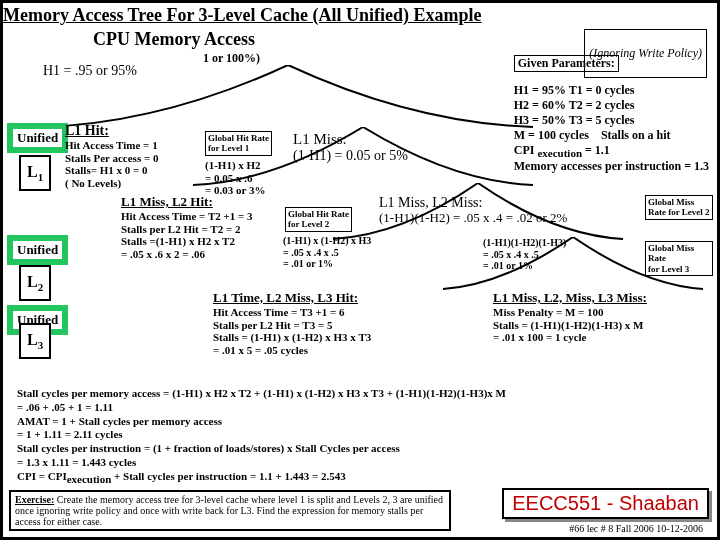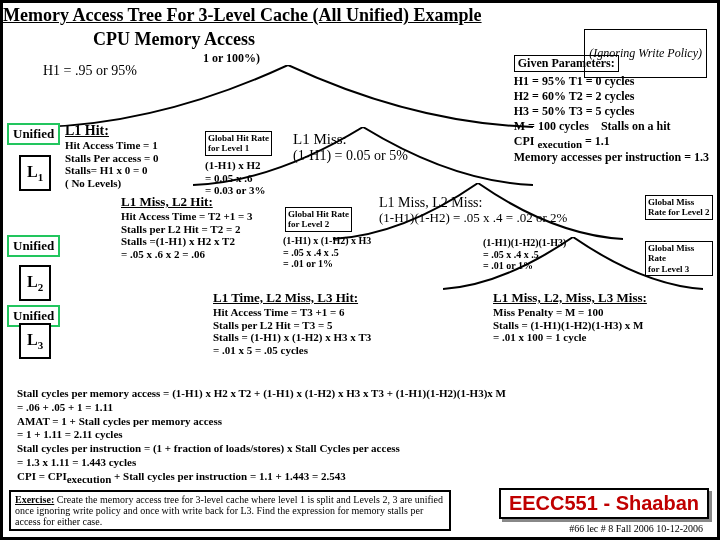--- a/index.html
+++ b/index.html
@@ -1,38 +1,38 @@
 <!DOCTYPE html>
 <html><head>
 <meta charset="utf-8">
 <style>
   body{margin:0;font-family:"Times New Roman",serif;background:#fff}
   .page{position:relative;width:720px;height:540px;border:3px solid #000;box-sizing:border-box;overflow:hidden}
   .title{font-weight:bold;text-decoration:underline;font-size:18px;margin-top:2px}
   .sub{font-weight:bold;font-size:18px;position:absolute;left:90px;top:26px}
   .ignore{position:absolute;right:10px;top:26px;border:1px solid #000;padding:16px 4px;font-style:italic;font-size:12px}
   .given{position:absolute;right:8px;top:52px;font-size:12px;font-weight:bold}
-  .given .hd{border:1px solid #000;padding:0 3px;display:inline-block;margin-bottom:2px}
+  .given .hd{border:1px solid #000;padding:0 3px;display:inline-block;margin-bottom:11px}
   .h1line{position:absolute;left:40px;top:60px;font-size:14px}
   .pct{position:absolute;left:200px;top:48px;font-size:12px;font-weight:bold}
-  .lbl{position:absolute;border:2px solid #22c55e;padding:1px 4px;font-size:13px;font-weight:bold;text-align:center;background:#fff}
+  .lbl{position:absolute;border:6px solid #22c55e;padding:1px 4px;font-size:13px;font-weight:bold;text-align:center;background:#fff}
   .u1{left:4px;top:120px}
   .u2{left:4px;top:232px}
   .u3{left:4px;top:302px}
   .lv{position:absolute;border:2px solid #000;font-size:16px;font-weight:bold;padding:6px 6px;background:#fff}
   .l1{left:16px;top:152px}
   .l2{left:16px;top:262px}
   .l3{left:16px;top:320px}
   sub{font-size:11px}
   .txt{position:absolute;font-size:11px;line-height:1.15}
   .b{font-weight:bold}
   .u{text-decoration:underline}
   .small{font-size:9px}
   .box{border:1px solid #000;padding:1px 2px}
-  .eecc{position:absolute;right:8px;bottom:18px;font-size:20px;color:#c00000;background:#fff;border:2px solid #000;padding:2px 8px;font-family:Arial,sans-serif;font-weight:bold;box-shadow:3px 3px 0 #888}
+  .eecc{position:absolute;right:8px;bottom:18px;font-size:20px;color:#c00000;background:#fff;border:2px solid #000;padding:2px 8px;font-family:Arial,sans-serif;font-weight:normal;box-shadow:3px 3px 0 #888}
   .lec{position:absolute;right:14px;bottom:3px;font-size:10px}
   .ex{position:absolute;left:6px;bottom:6px;width:430px;border:2px solid #000;padding:2px 4px;font-size:10px;line-height:1.1}
   .calc{position:absolute;left:14px;top:384px;font-size:11px;line-height:1.25;width:690px}
   .c-container{position:absolute;top:62px;left:40px;width:490px;height:64px}
   .carve{width:100%;height:100%}
   .c2{position:absolute;top:124px;left:190px;width:340px;height:60px}
   .c3{position:absolute;top:180px;left:330px;width:290px;height:58px}
   .c4{position:absolute;top:234px;left:440px;width:260px;height:54px}
 </style>
 </head>

